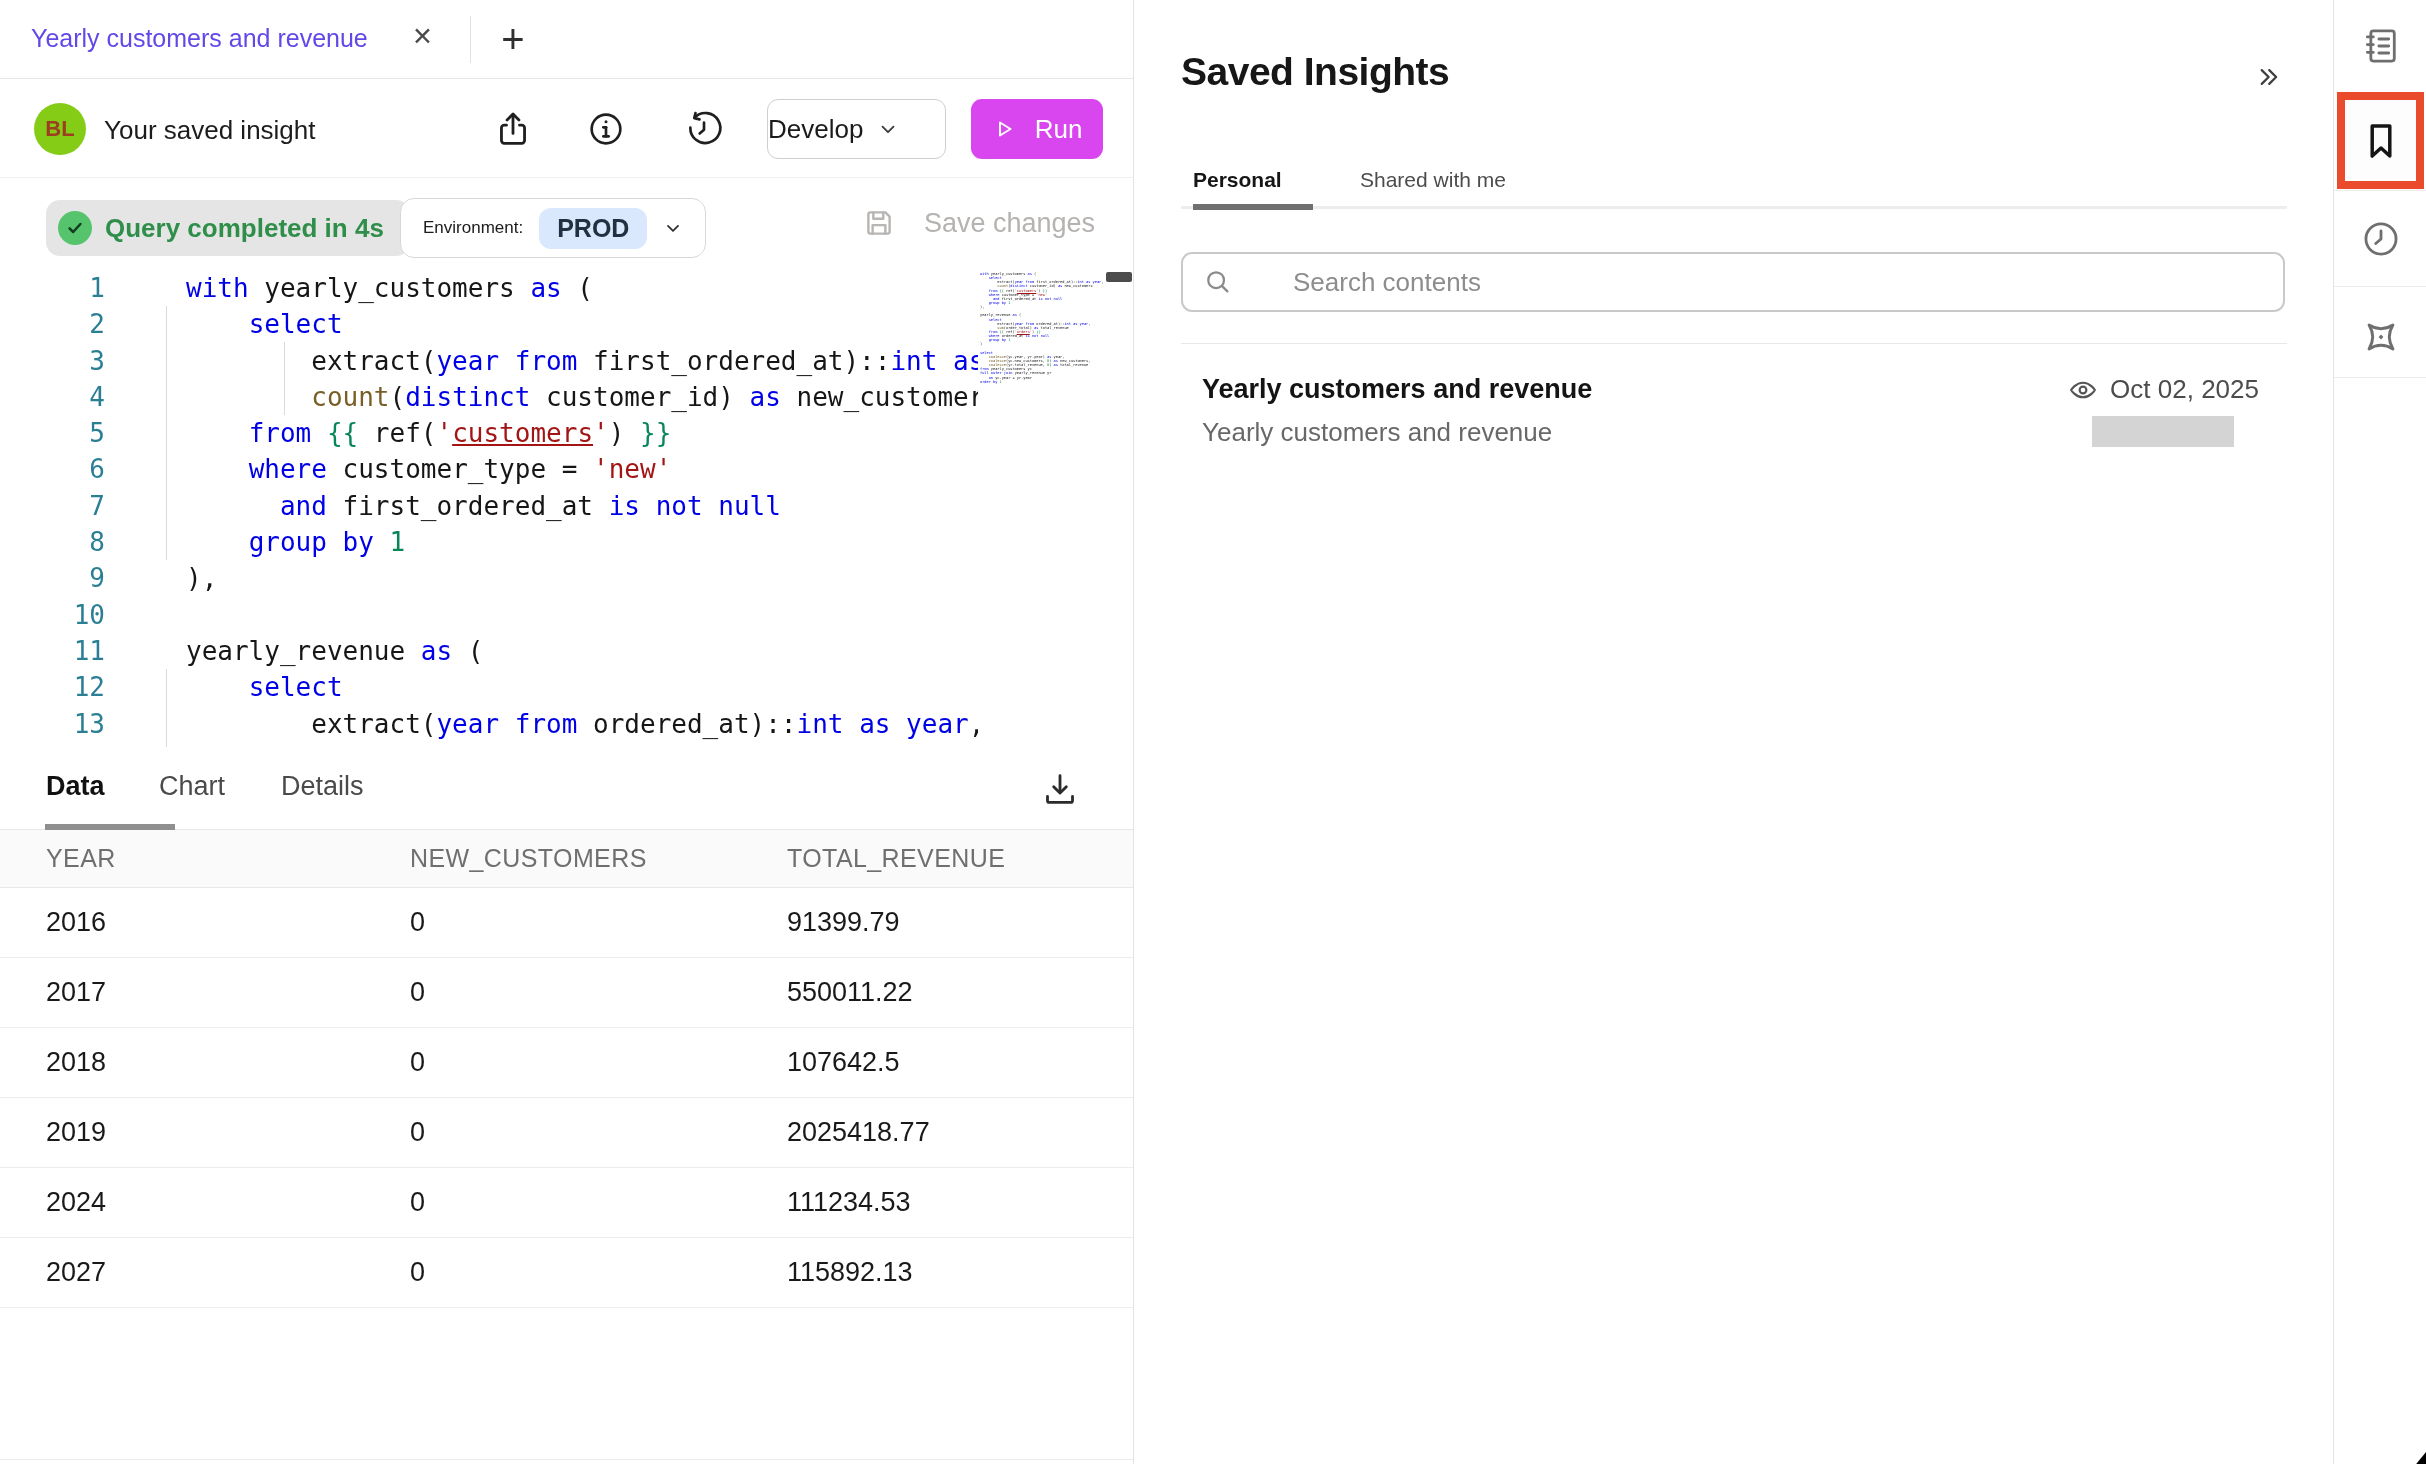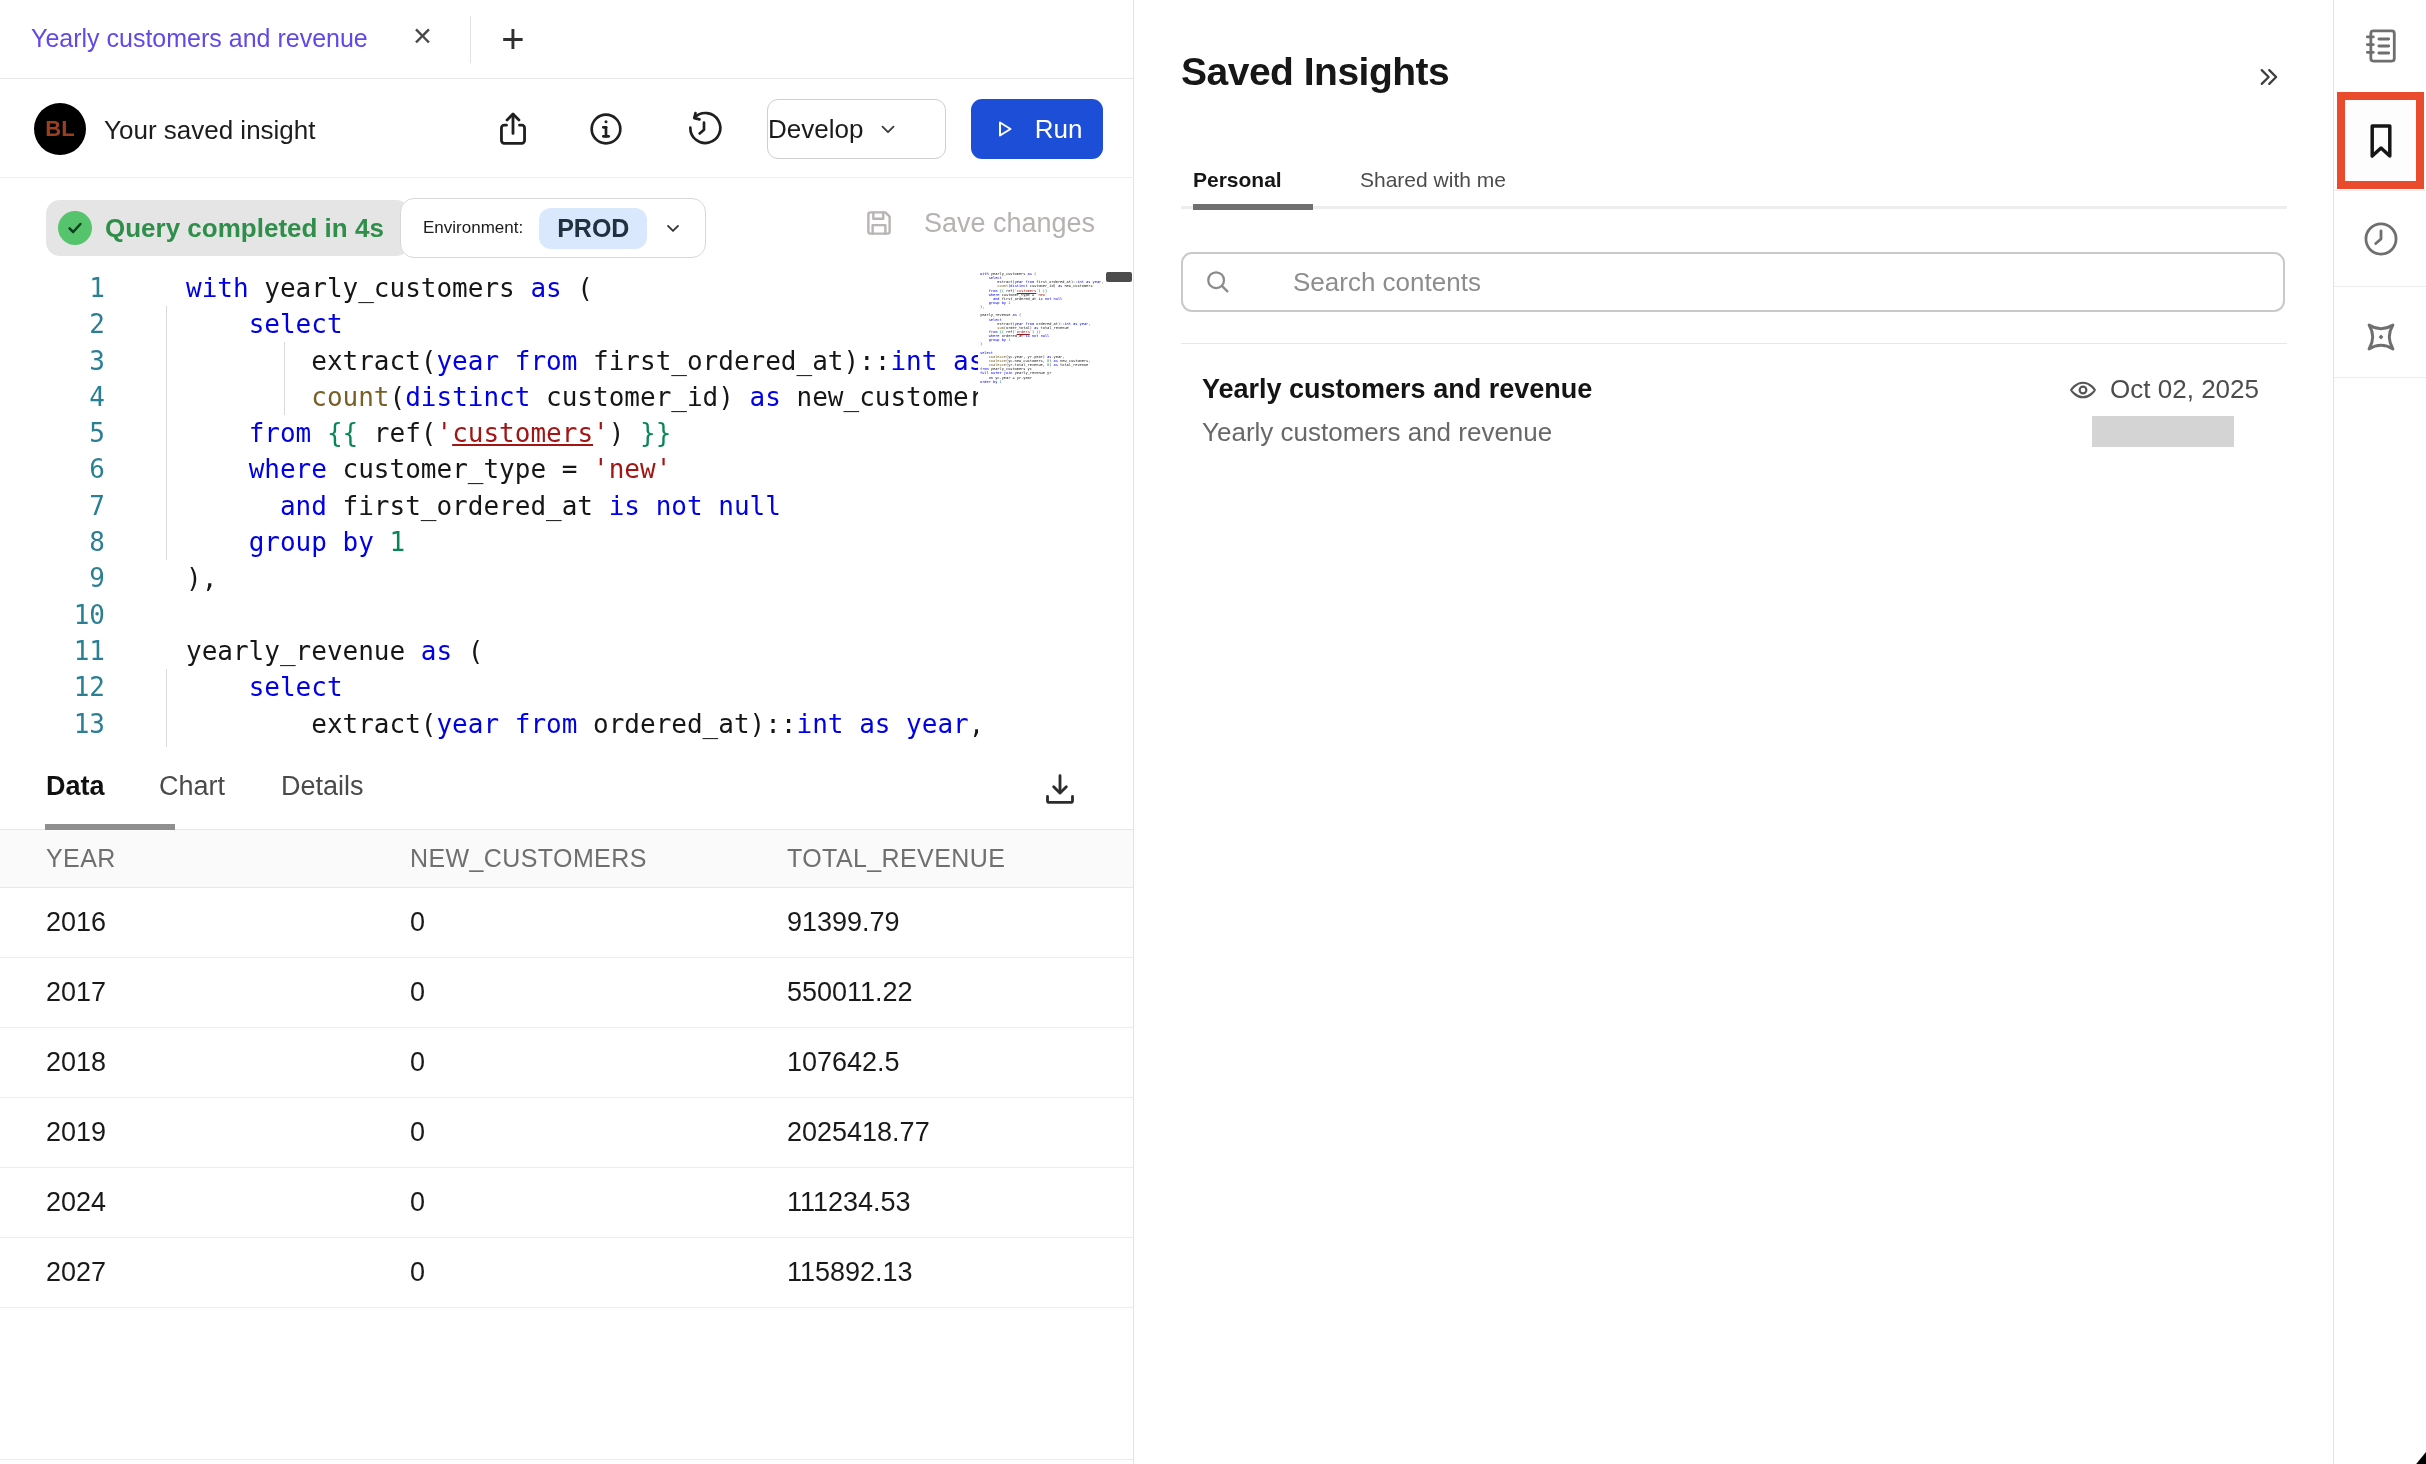--- a/index.html
+++ b/index.html
@@ -18,26 +18,26 @@
   
   #tabbar { left:0; top:0; width:1133px; height:79px; border-bottom:1px solid #e7e7e7; background:#fff; }
   .tab-title { position:absolute; left:31px; top:24px; font-size:25px; color:#6348e8; }
   .tab-close { position:absolute; left:412px; top:22px; font-size:25px; color:#4a4a4a; cursor:pointer; background:none; border:none; font-family:inherit; }
   .tab-sep { position:absolute; left:470px; top:16px; width:1px; height:47px; background:#e2e2e2; }
   .new-tab { position:absolute; left:486px; top:12px; width:54px; height:54px; background:none; border:none; font-size:40px; font-weight:300; color:#2f2f2f; line-height:54px; text-align:center; cursor:pointer; }
 
   
   #toolbar { left:0; top:80px; width:1133px; height:98px; border-bottom:1px solid #efefef; background:#fff; }
   .avatar { position:absolute; left:34px; top:23px; width:52px; height:52px; border-radius:50%;
-    background:#000000; color:#9c3f21; font-size:22px; font-weight:700; display:flex; align-items:center; justify-content:center; }
+    background:#84cc16; color:#9c3f21; font-size:22px; font-weight:700; display:flex; align-items:center; justify-content:center; }
   .tb-title { position:absolute; left:104px; top:35px; font-size:26px; color:#1c1c1c; }
   .icon-btn { position:absolute; top:28px; width:42px; height:42px; background:none; border:none; cursor:pointer; }
   .btn-develop { position:absolute; left:767px; top:19px; width:179px; height:60px; background:#fff; border:1.5px solid #cfcfcf;
     border-radius:11px; font-size:26px; color:#1a1a1a; font-family:inherit; display:flex; align-items:center; gap:14px; cursor:pointer; }
-  .btn-run { position:absolute; left:971px; top:19px; width:132px; height:60px; background:#1d4ed8; border:none;
+  .btn-run { position:absolute; left:971px; top:19px; width:132px; height:60px; background:#d946ef; border:none;
     border-radius:11px; font-size:26px; color:#fff; font-family:inherit; display:flex; align-items:center; justify-content:center; gap:19px; cursor:pointer; }
 
   
   .pill-ok { position:absolute; left:46px; top:200px; height:56px; background:#e5e5e5; border-radius:14px;
     display:flex; align-items:center; gap:13px; padding:0 26px 0 12px; }
   .pill-ok span { font-size:26px; font-weight:700; color:#2f8f4a; }
   .ok-circle { width:34px; height:34px; border-radius:50%; background:#56c46d; display:flex; align-items:center; justify-content:center; }
   .pill-env { position:absolute; left:400px; top:198px; height:60px; background:#fff; border:1.5px solid #d8d8d8; border-radius:14px;
     display:flex; align-items:center; gap:16px; padding:0 22px; cursor:pointer; }
   .pill-env .env-label { font-size:17px; color:#1b1b1b; }

